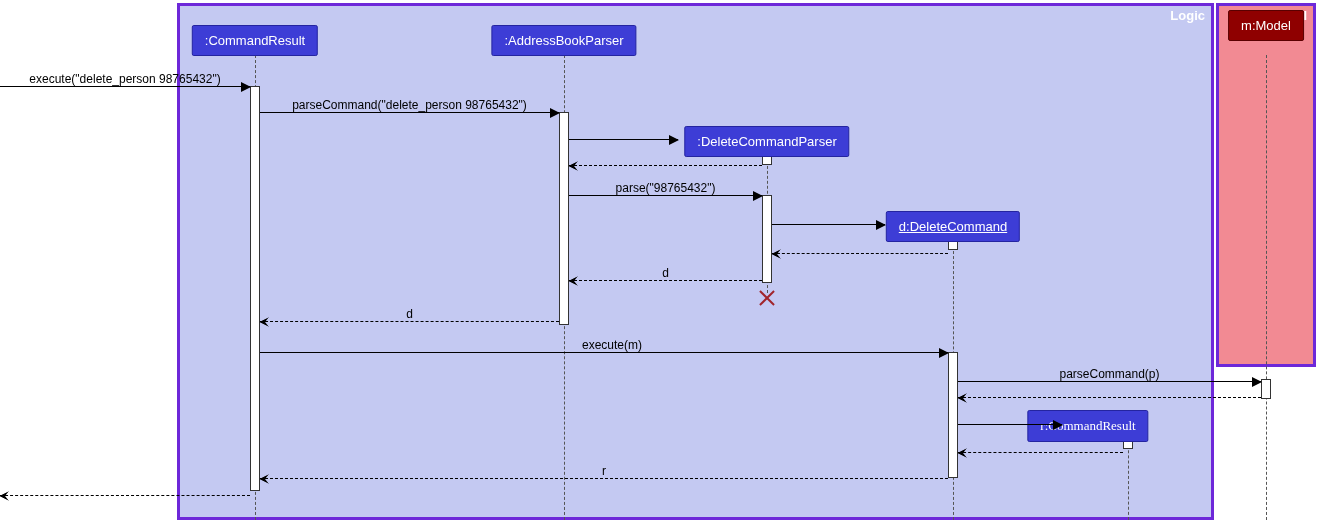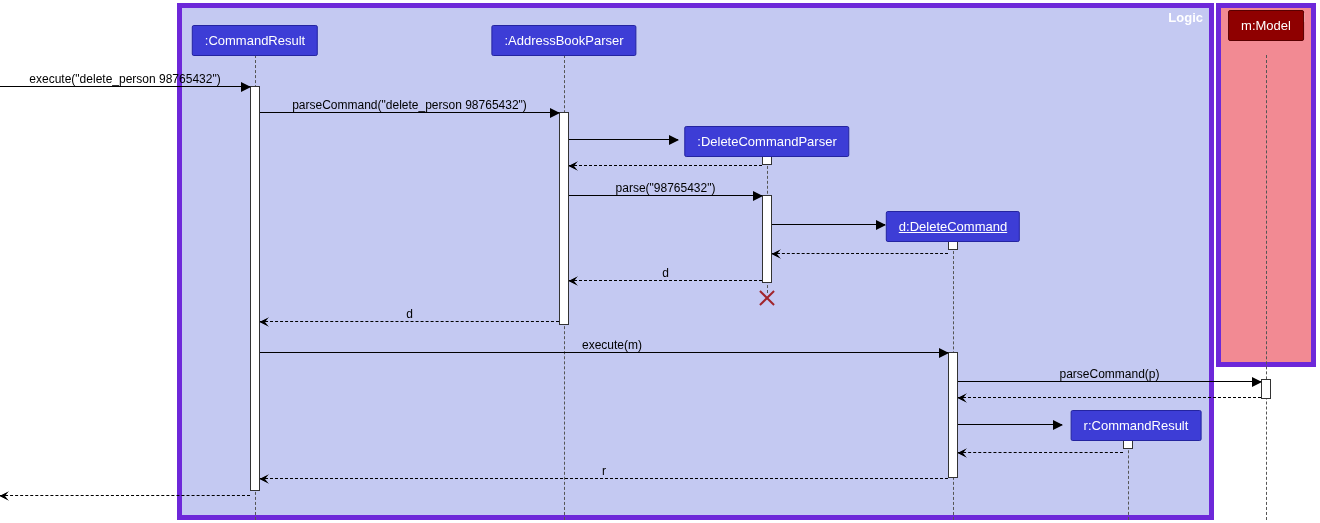--- a/index.html
+++ b/index.html
@@ -8,21 +8,21 @@
     font-family: Arial, Helvetica, sans-serif;
     font-size: 13px;
     background: #fff;
     width: 1320px;
     height: 523px;
     position: relative;
     overflow: hidden;
   }
   .region {
     position: absolute;
-    border: 5px solid #6d28d9;
+    border: 3px solid #6d28d9;
     text-align: center;
   }
   .region.logic {
     background: #c4c9f2;
   }
   .region.model {
     background: #f28a93;
   }
   .region-label {
     position: absolute;
@@ -116,21 +116,21 @@
 <div class="activation" style="left: 767px; top: 156px; height: 9px;"></div>
 <div class="activation" style="left: 767px; top: 195px; height: 88px;"></div>
 <div class="activation" style="left: 953px; top: 241px; height: 9px;"></div>
 <div class="activation" style="left: 953px; top: 352px; height: 126px;"></div>
 <div class="activation" style="left: 1266px; top: 379px; height: 20px;"></div>
 <div class="activation" style="left: 1128px; top: 440px; height: 9px;"></div>
 <div class="participant " style="left: 255px; top: 25px;">:CommandResult</div>
 <div class="participant " style="left: 564px; top: 25px;">:AddressBookParser</div>
 <div class="participant " style="left: 767px; top: 126px;">:DeleteCommandParser</div>
 <div class="participant " style="left: 953px; top: 211px; text-decoration: underline;">d:DeleteCommand</div>
-<div class="participant " style="left: 1136px; top: 410px;">r:CommandResult</div>
+<div class="participant " style="left: 1088px; top: 410px; font-family: Liberation Serif, serif;">r:CommandResult</div>
 <div class="participant model-p" style="left: 1266px; top: 10px;">m:Model</div>
 <div class="arrow solid" style="left: 0px; top: 86px; width: 250px;">
     <div class="arrow-head right solid-h"></div>
   </div>
 <div class="msg" style="left: 125px; top: 86px; transform: translate(-50%, -100%);">execute("delete_person 98765432")</div>
 <div class="arrow solid" style="left: 260px; top: 112px; width: 299px;">
     <div class="arrow-head right solid-h"></div>
   </div>
 <div class="msg" style="left: 409.5px; top: 112px; transform: translate(-50%, -100%);">parseCommand("delete_person 98765432")</div>
 <div class="arrow solid" style="left: 569px; top: 139px; width: 109px;">

